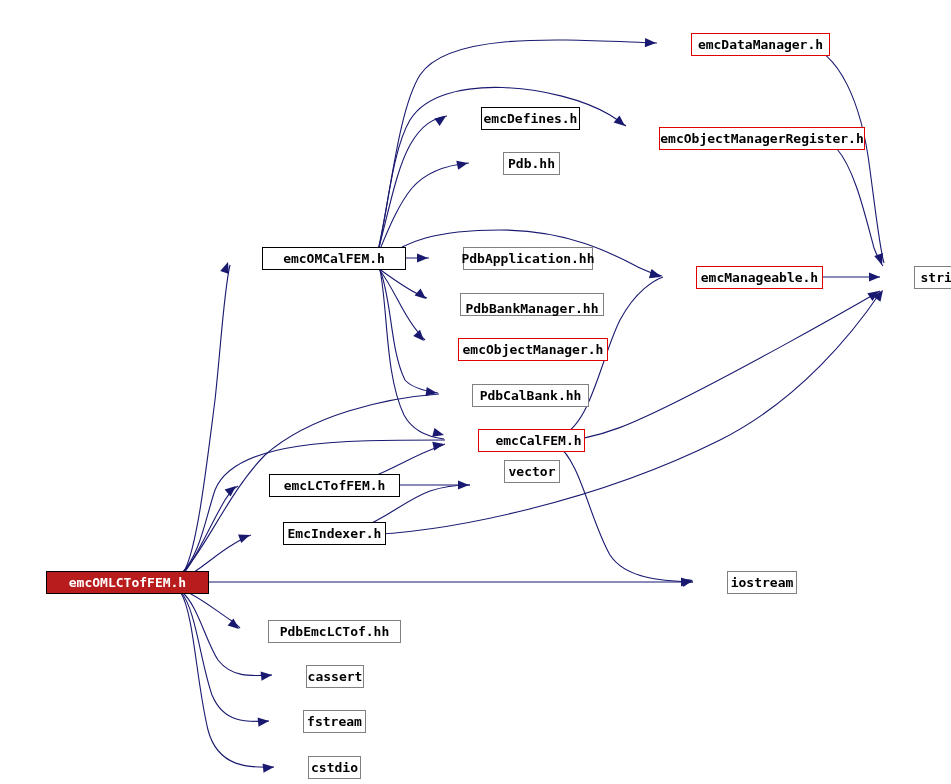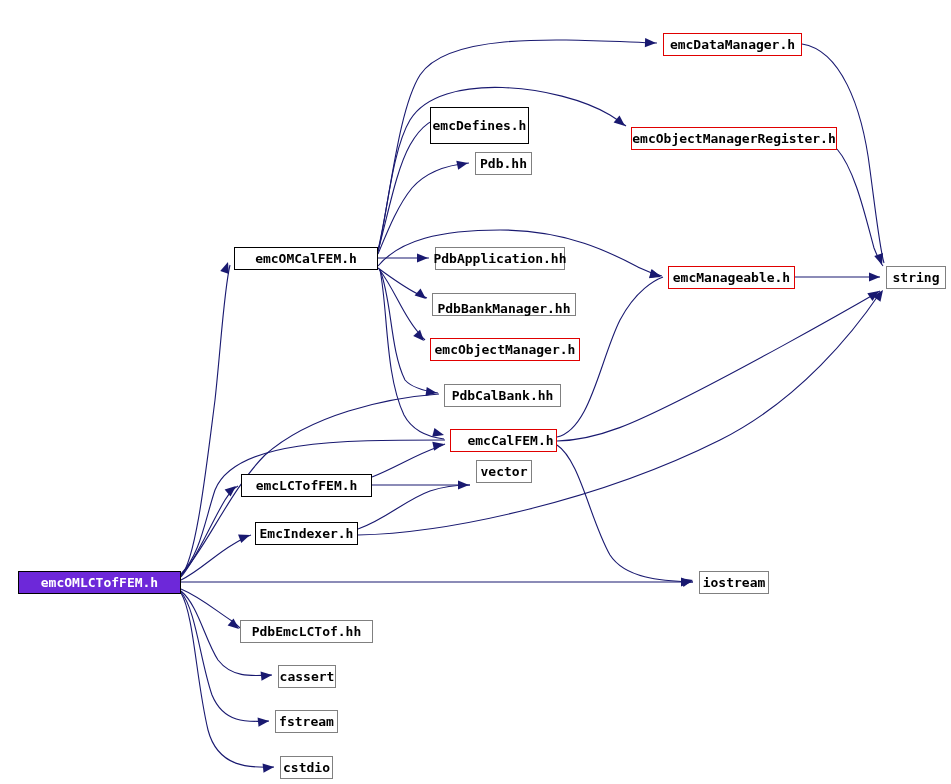--- a/index.html
+++ b/index.html
@@ -29,25 +29,26 @@
     align-items: center;
     justify-content: center;
     white-space: nowrap;
     font-size: 13px;
     font-weight: bold;
     letter-spacing: 0px;
     line-height: 1;
     background: #ffffff;
     border: 1px solid #808080;
     color: #000000;
+    margin-left: 28px;
   }
   .node.black-border { border-color: #000000; }
   .node.red-border   { border-color: #e00000; }
   .node.root {
-    background: #6d28d9;
+    background: #b91c1c;
     border-color: #000000;
     color: #ffffff;
   }
   .edge-path {
     fill: none;
     stroke: #191970;
     stroke-width: 1.1;
   }
   .arrow-head { fill: #191970; stroke: none; }
 </style>
@@ -116,21 +117,21 @@
   <div id="node-layer">
       <div class="node root" style="left: 18px; top: 571px; width: 163px; height: 23px;">
         <span>emcOMLCTofFEM.h</span>
       </div>
       <div class="node black-border" style="left: 234px; top: 247px; width: 144px; height: 23px;">
         <span>emcOMCalFEM.h</span>
       </div>
       <div class="node red-border" style="left: 663px; top: 33px; width: 139px; height: 23px;">
         <span>emcDataManager.h</span>
       </div>
-      <div class="node black-border" style="left: 430px; top: 107px; width: 99px; height: 37px;">
+      <div class="node black-border" style="left: 453px; top: 107px; width: 99px; height: 23px;">
         <span>emcDefines.h</span>
       </div>
       <div class="node red-border" style="left: 631px; top: 127px; width: 206px; height: 23px;">
         <span>emcObjectManagerRegister.h</span>
       </div>
       <div class="node gray-border" style="left: 475px; top: 152px; width: 57px; height: 23px;">
         <span>Pdb.hh</span>
       </div>
       <div class="node gray-border" style="left: 435px; top: 247px; width: 130px; height: 23px;">
         <span>PdbApplication.hh</span>

